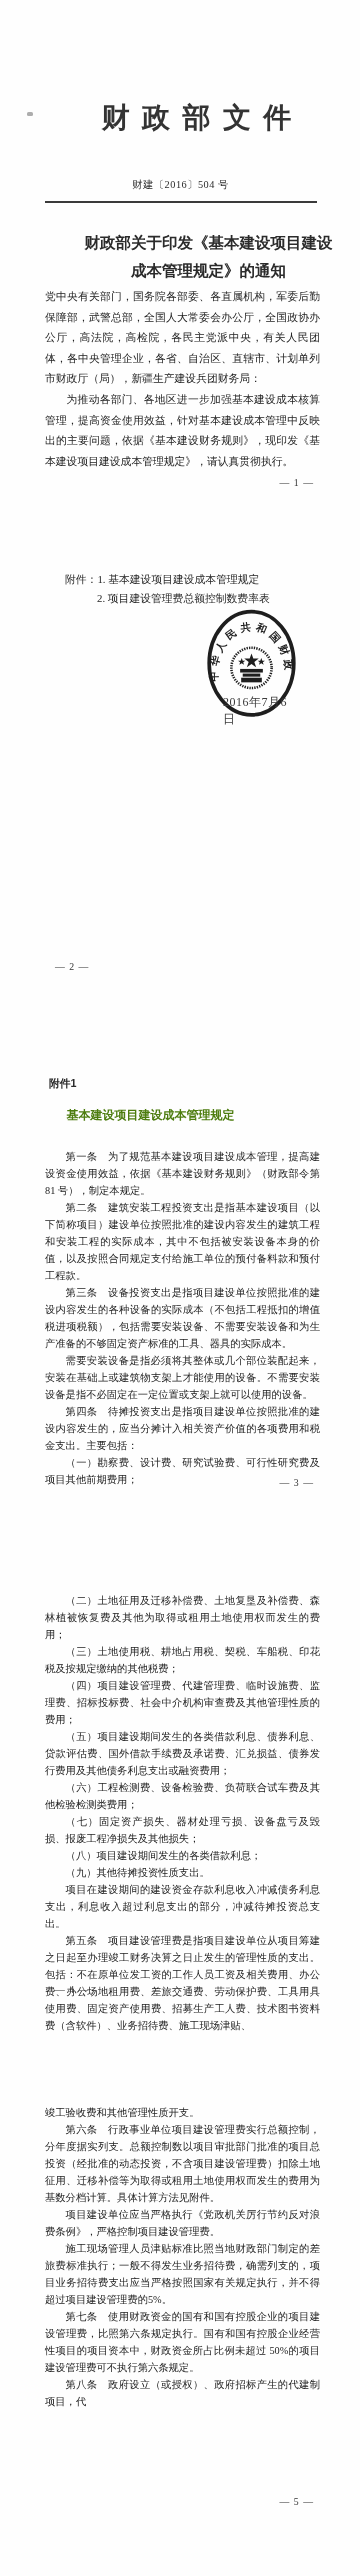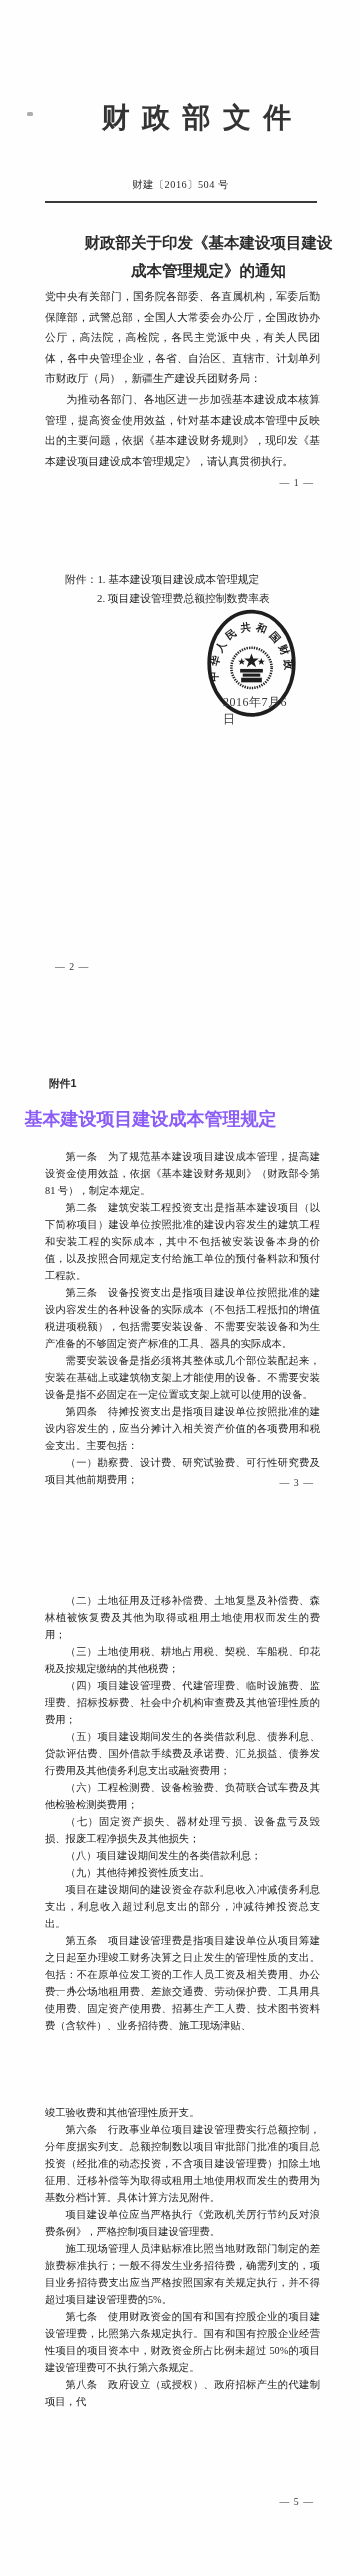--- a/index.html
+++ b/index.html
@@ -28,21 +28,21 @@
 
   
   .att-list{left:65px;width:247px;font-size:10.8px;line-height:19px;color:#262626;}
   .att-list .second{padding-left:32px;}
   .seal-wrap{left:205px;top:98px;width:93px;height:111px;}
   .seal-date{left:223px;top:184px;width:72px;font-size:12px;color:#3b3b3b;letter-spacing:0.5px;}
 
   
   .att-no{font-family:"Liberation Sans","DejaVu Sans",sans-serif;font-weight:700;
           font-size:10.8px;color:#2a2a2a;left:49px;}
-  .att-title{left:0;width:301px;text-align:center;font-weight:700;font-size:18px;color:#8b5cf6;}
+  .att-title{left:0;width:301px;text-align:center;font-weight:700;font-size:12px;color:#4d7c0f;}
 </style>
 </head>
 <body>
 
 <div class="doc">
 
   <section class="page" style="top:0;height:510px;">
     <div class="abs letterhead" style="top:99px;">财政部文件</div>
     <div class="abs doc-no" style="top:178px;">财建〔2016〕504 号</div>
     <div class="abs rule" style="top:201px;"></div>

